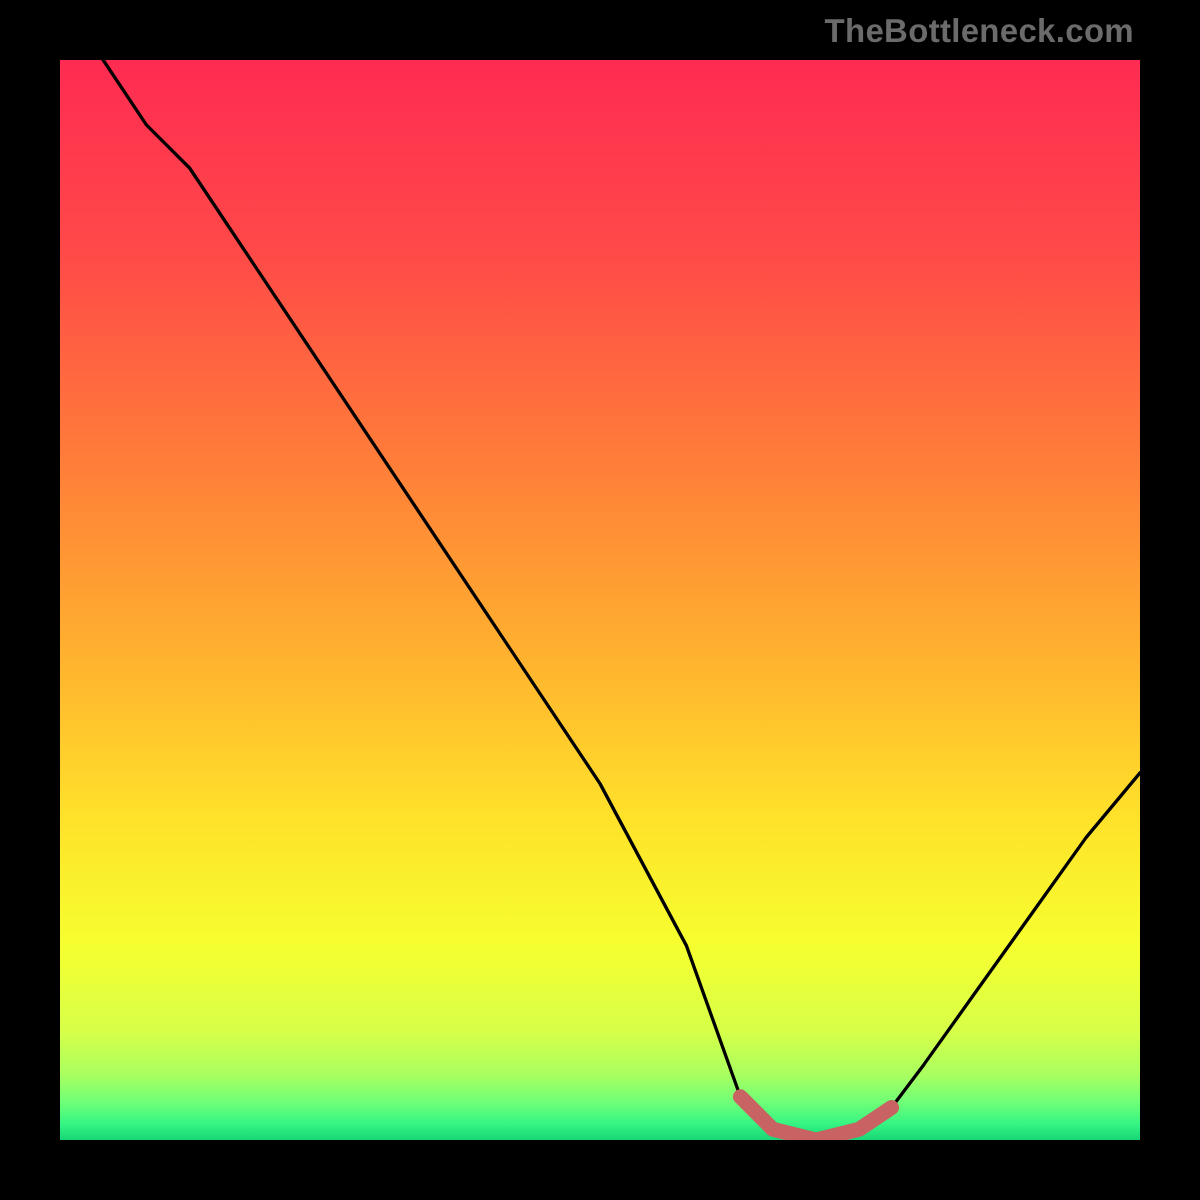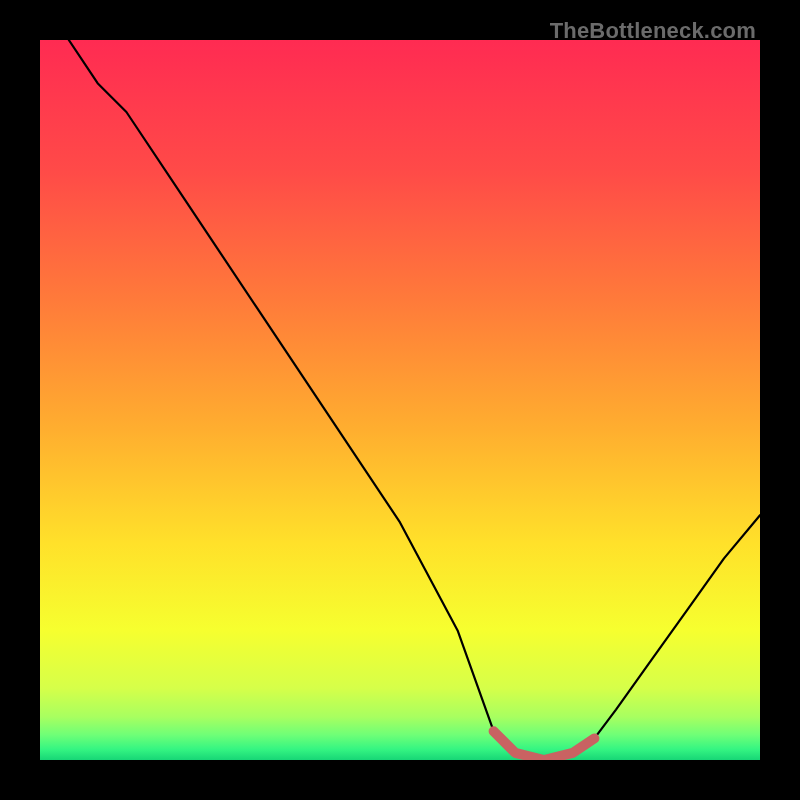--- a/index.html
+++ b/index.html
@@ -23,21 +23,21 @@
     width: 720px;
     height: 720px;
     overflow: hidden;
   }
   .gradient {
     position: absolute;
     inset: 0;
   }
   .watermark {
     position: absolute;
-    top: 18px;
+    top: 8px;
     right: 44px;
     font-family: Arial, Helvetica, sans-serif;
     font-size: 22px;
     font-weight: 600;
     color: #6b6b6b;
     letter-spacing: 0.2px;
   }
   svg.curve {
     position: absolute;
     inset: 0;

